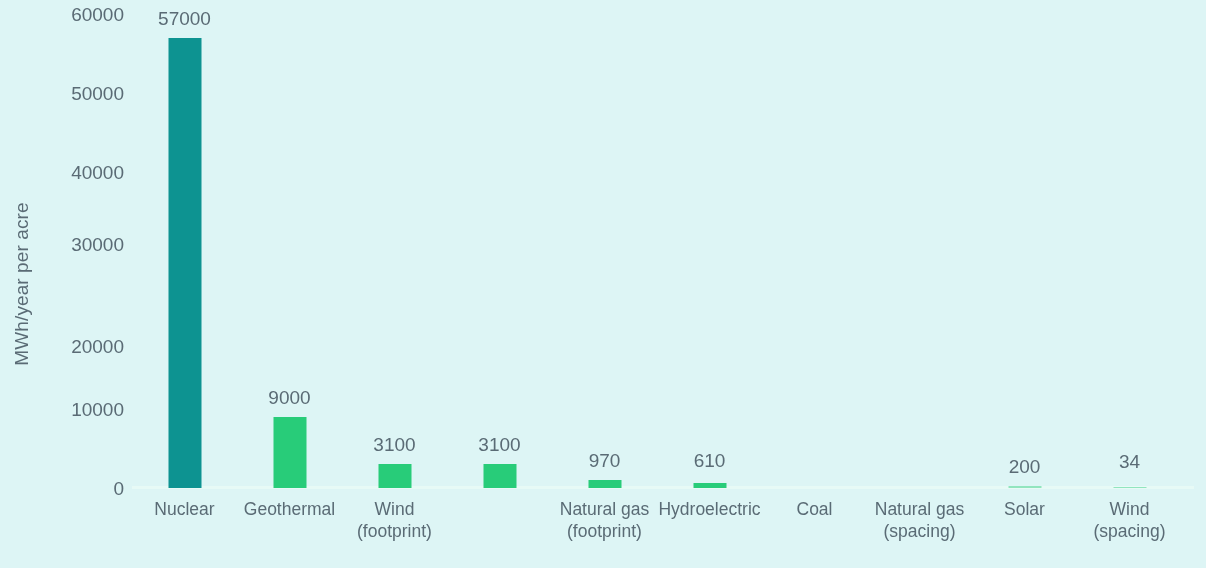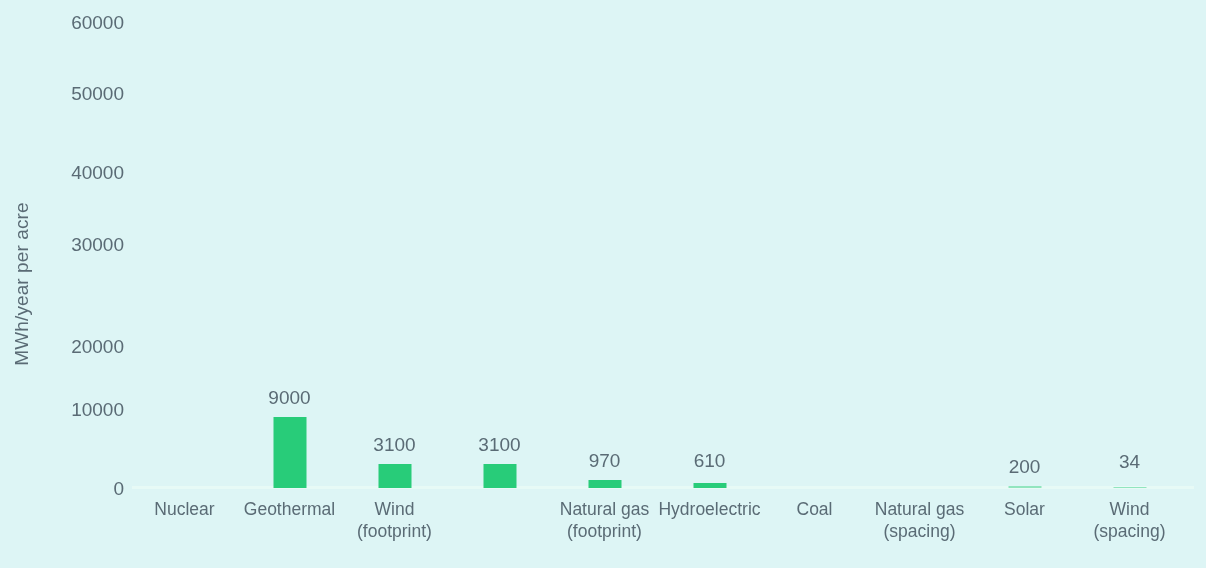--- a/index.html
+++ b/index.html
@@ -133,26 +133,30 @@
 
   <div class="y-axis-title">MWh/year per acre</div>
 
   <div class="y-ticks">
       <div class="y-tick" style="top: 488px;">0</div>
       <div class="y-tick" style="top: 409px;">10000</div>
       <div class="y-tick" style="top: 330px; margin-top: 16px;">20000</div>
       <div class="y-tick" style="top: 244px;">30000</div>
       <div class="y-tick" style="top: 172px;">40000</div>
       <div class="y-tick" style="top: 93px;">50000</div>
-      <div class="y-tick" style="top: 22px;">60000</div>
+      <div class="y-tick" style="top: 14px;">60000</div>
     </div>
 
   <div class="baseline"></div>
 
   <div class="plot-area">
+      <div class="bar-slot" style="left: 0px;">
+        <div class="bar" style="height: 450.3px; background: rgb(13, 147, 145);"></div>
+        <div class="bar-value" style="bottom: 460.3px;">57000</div>
+      </div>
       <div class="bar-slot" style="left: 105px;">
         <div class="bar" style="height: 71.1px; background: rgb(40, 204, 121);"></div>
         <div class="bar-value" style="bottom: 81.1px;">9000</div>
       </div>
       <div class="bar-slot" style="left: 210px;">
         <div class="bar" style="height: 24.49px; background: rgb(40, 204, 121);"></div>
         <div class="bar-value" style="bottom: 34.49px;">3100</div>
       </div>
       <div class="bar-slot" style="left: 315px;">
         <div class="bar" style="height: 24.49px; background: rgb(40, 204, 121);"></div>

